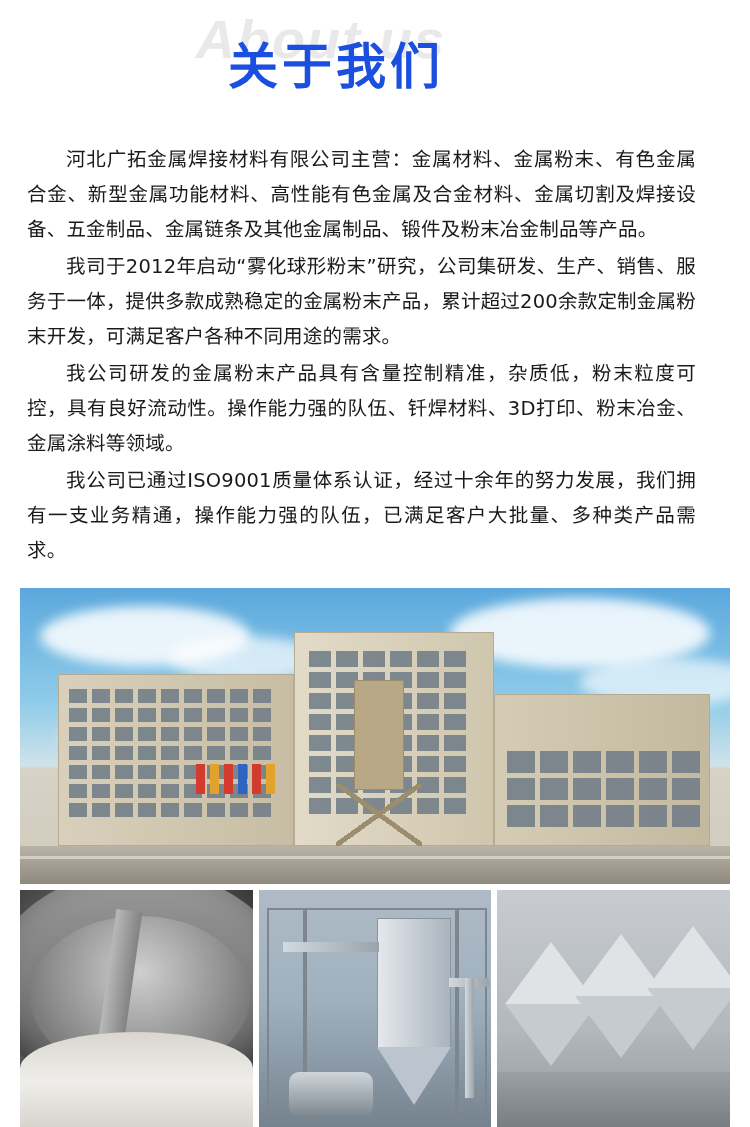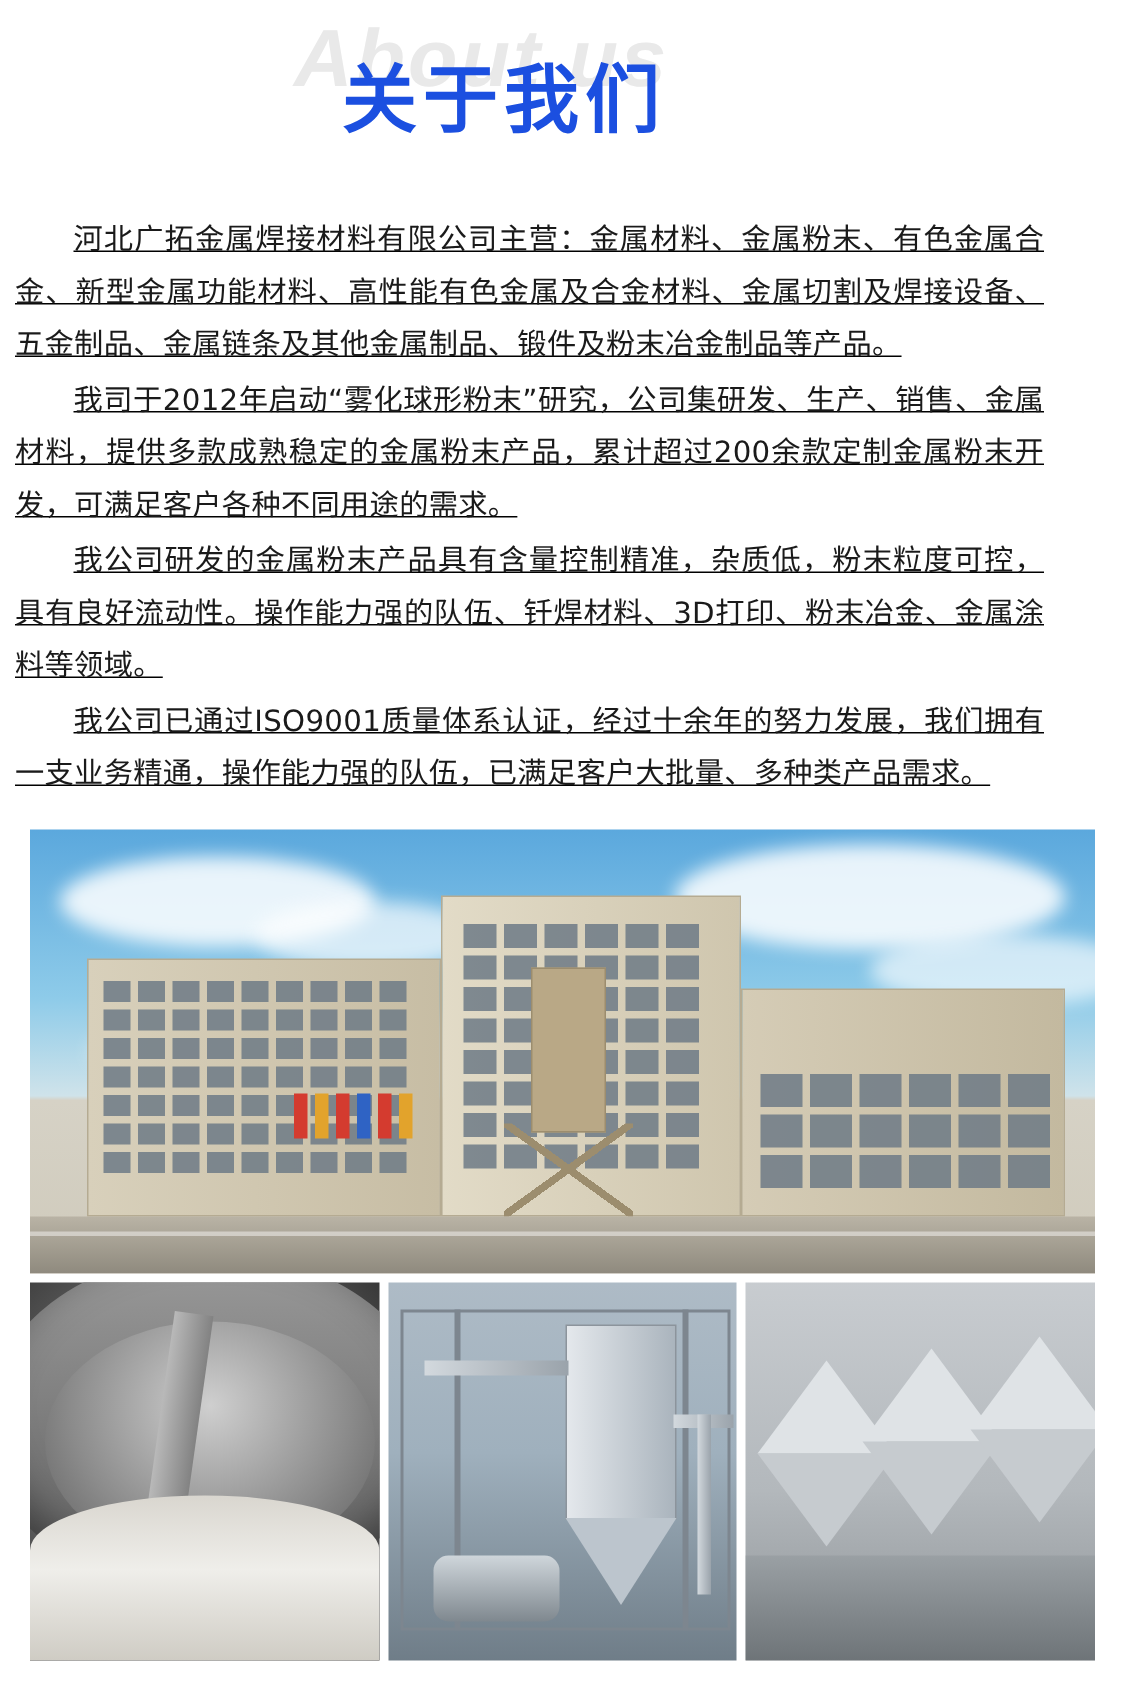--- a/index.html
+++ b/index.html
@@ -48,24 +48,23 @@
     font-size: 50px;
     font-weight: bold;
     color: #1b4fe0;
     letter-spacing: 4px;
     white-space: nowrap;
     font-family: "DejaVu Sans", "Liberation Sans", sans-serif;
   }
 
   
   .content {
-    padding: 22px 18px 0 10px;
+    padding: 22px 18px 0 27px;
     width: 714px;
     box-sizing: border-box;
-    text-decoration: underline;
   }
   .para {
     font-size: 19.5px;
     line-height: 35px;
     color: #1a1a1a;
     text-align: justify;
     text-justify: inter-ideograph;
     margin: 0 0 2px 0;
     text-indent: 2em;
     font-family: "DejaVu Sans", "Liberation Sans", sans-serif;
@@ -251,21 +250,21 @@
 
 <div class="page">
 
   <div class="header">
     <div class="header-watermark">About us</div>
     <div class="header-title">关于我们</div>
   </div>
 
   <div class="content">
     <p class="para">河北广拓金属焊接材料有限公司主营：金属材料、金属粉末、有色金属合金、新型金属功能材料、高性能有色金属及合金材料、金属切割及焊接设备、五金制品、金属链条及其他金属制品、锻件及粉末冶金制品等产品。</p>
-    <p class="para">我司于2012年启动“雾化球形粉末”研究，公司集研发、生产、销售、金属材料，提供多款成熟稳定的金属粉末产品，累计超过200余款定制金属粉末开发，可满足客户各种不同用途的需求。</p>
+    <p class="para">我司于2012年启动“雾化球形粉末”研究，公司集研发、生产、销售、服务于一体，提供多款成熟稳定的金属粉末产品，累计超过200余款定制金属粉末开发，可满足客户各种不同用途的需求。</p>
     <p class="para">我公司研发的金属粉末产品具有含量控制精准，杂质低，粉末粒度可控，具有良好流动性。操作能力强的队伍、钎焊材料、3D打印、粉末冶金、金属涂料等领域。</p>
     <p class="para">我公司已通过ISO9001质量体系认证，经过十余年的努力发展，我们拥有一支业务精通，操作能力强的队伍，已满足客户大批量、多种类产品需求。</p>
   </div>
 
   <div class="photos">
 
     <div class="photo-main">
       <div class="cloud c1"></div>
       <div class="cloud c2"></div>
       <div class="cloud c3"></div>

